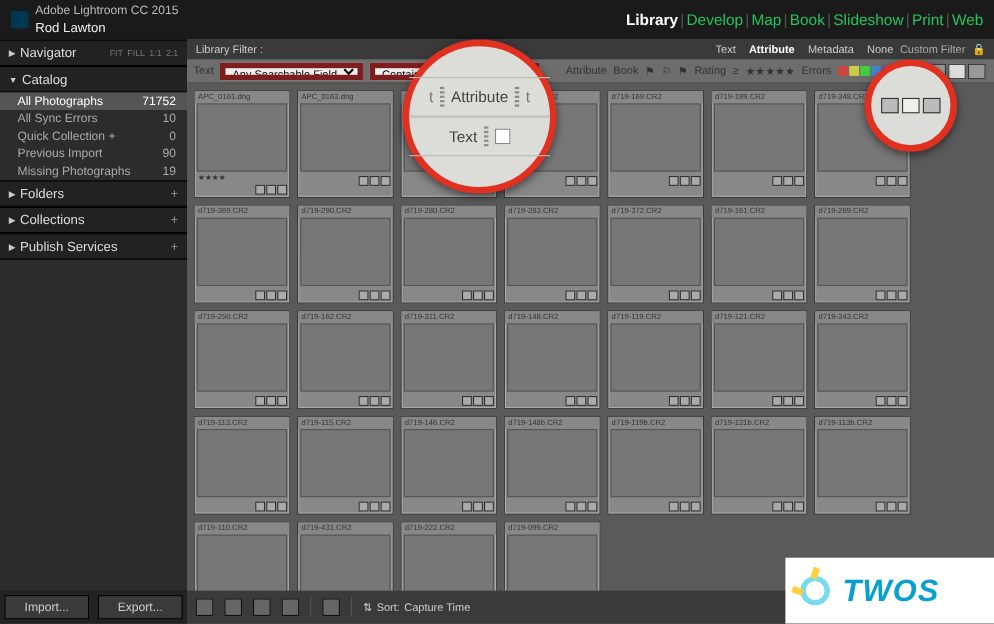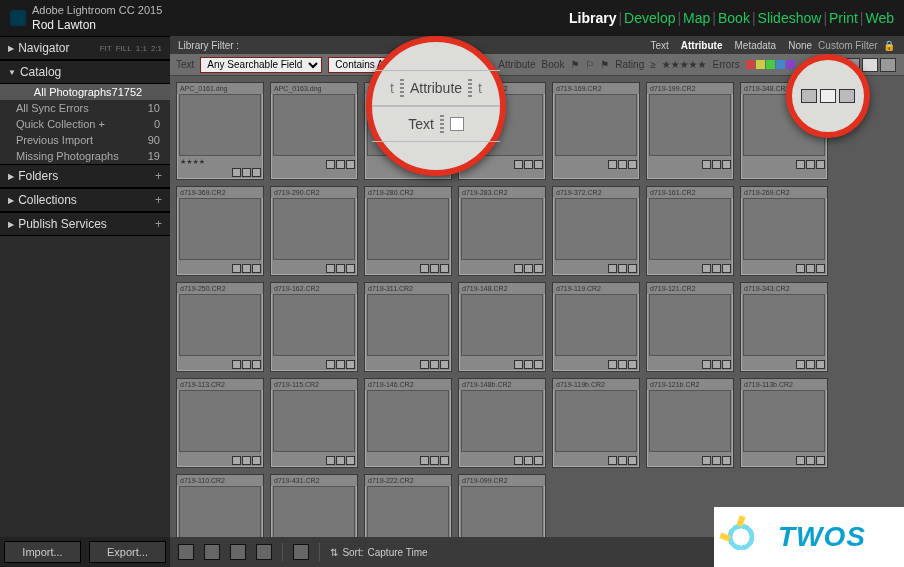--- a/index.html
+++ b/index.html
@@ -17,38 +17,38 @@
 
 
 .leftpanel { position:absolute; top:36px; left:0; width:170px; bottom:0; background:#2c2c2c; color:#ccc; font-size:11px; }
 .panel-head { display:flex; align-items:center; padding:4px 8px; background:#222; border-top:1px solid #000; border-bottom:1px solid #000; }
 .panel-head .tri { margin-right:4px; font-size:8px; }
 .panel-title { flex:1; color:#ddd; font-size:12px; }
 .plus { color:#999; font-size:12px; }
 .nav-opts { font-size:8px; color:#777; display:flex; gap:4px; }
 .catalog-list { padding:0; }
 .cat-row { display:flex; justify-content:space-between; padding:2px 10px 2px 16px; color:#aaa; }
-.cat-row.sel { background:#555; color:#fff;justify-content:center; }
+.cat-row.sel { background:#555; color:#fff; }
 .left-bottom { position:absolute; bottom:0; left:0; right:0; height:30px; background:#222; display:flex; }
 .left-btn { flex:1; margin:4px; background:#3a3a3a; border:1px solid #000; color:#ccc; font-size:11px; display:flex; align-items:center; justify-content:center; cursor:pointer; }
 
 
 .main { position:absolute; top:36px; left:170px; right:0; bottom:0; background:#5a5a5a; }
 
 
 .filterbar { height:18px; background:#3a3a3a; color:#ccc; font-size:10px; display:flex; align-items:center; padding:0 8px; }
 .filterbar .spacer { flex:1; }
 .filter-opt { margin:0 6px; color:#ccc; cursor:pointer; }
 .filter-opt.active { color:#fff; font-weight:600; }
 .cf { color:#aaa; margin-left:auto; }
 
 
 .searchrow { height:22px; background:#6d6d6d; display:flex; align-items:center; font-size:10px; color:#333; padding:0 6px; gap:6px; border-bottom:1px solid #444; }
 .searchrow .lab { background:transparent; }
-.searchrow select, .searchrow input { height:16px; font-size:10px; background:#eee; border:1px solid #7f1d1d; padding:0 2px; }
+.searchrow select, .searchrow input { height:16px; font-size:10px; background:#eee; border:5px solid #7f1d1d; padding:0 2px; }
 .searchrow input.search { width:60px; background:#fff; }
 .ratingrow { display:flex; align-items:center; gap:2px; }
 .viewbtns { margin-left:auto; display:flex; gap:2px; padding-right:2px;}
 .viewbtns span { width:16px; height:14px; border:1px solid #333; background:#999; display:inline-block; }
 .viewbtns span.on { background:#ddd; }
 
 
 .grid-wrap { position:absolute; top:40px; left:0; right:0; bottom:30px; overflow:hidden; background:#5a5a5a; padding:6px; }
 .grid { display:flex; flex-wrap:wrap; gap:6px; }
 .cell { width:88px; background:#888; border:1px solid #3a3a3a; box-shadow:inset 0 0 0 1px #aaa; }
@@ -78,21 +78,21 @@
 
 .callout { position:absolute; border:6px solid #e03020; border-radius:50%; background:#dcdcd8; box-shadow:0 3px 8px rgba(0,0,0,.5); }
 .callout.big { left:366px; top:36px; width:140px; height:140px; display:flex; flex-direction:column; justify-content:center; }
 .call-row { display:flex; align-items:center; justify-content:center; height:36px; border-top:1px solid #bbb; border-bottom:1px solid #bbb; color:#444; font-size:14px; }
 .call-row .drag { width:4px; height:18px; border-left:2px dotted #888; border-right:2px dotted #888; margin:0 6px; }
 .callout.sm { left:786px; top:54px; width:84px; height:84px; display:flex; align-items:center; justify-content:center; gap:3px; }
 .callout.sm span { width:16px; height:14px; border:1px solid #333; background:#bbb; }
 .callout.sm span.on { background:#eee; }
 
 
-.twos { position:absolute; right:0; bottom:0; width:190px; height:60px; background:#fff; display:flex; align-items:center; gap:20px; padding-left:10px; font-weight:800; font-style:italic; font-size:28px; color:#09a0d0; letter-spacing:1px; }
+.twos { position:absolute; right:0; bottom:0; width:190px; height:60px; background:#fff; display:flex; align-items:center; gap:8px; padding-left:10px; font-weight:800; font-style:italic; font-size:28px; color:#09a0d0; letter-spacing:1px; }
 .bulb { width:34px; height:34px; border-radius:50%; background:radial-gradient(circle,#fff 35%,#7de 36%,#7de 55%,transparent 56%); position:relative; }
 .bulb::before,.bulb::after{content:"";position:absolute;background:#ffd040;}
 .bulb::before{left:14px;top:-4px;width:6px;height:10px;transform:rotate(20deg);}
 .bulb::after{left:-4px;top:14px;width:10px;height:6px;transform:rotate(20deg);}
 </style>
 </head>
 <body>
 
 <div class="titlebar">
   <div class="app-icon"></div>

